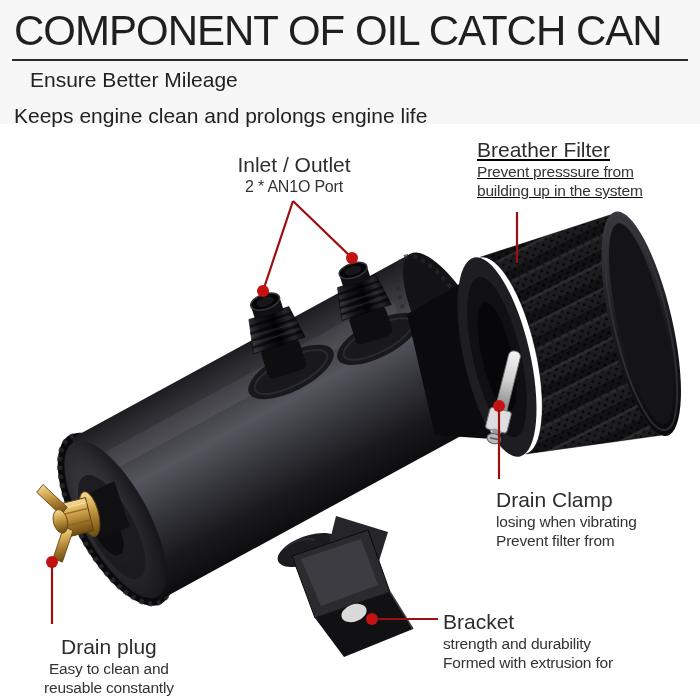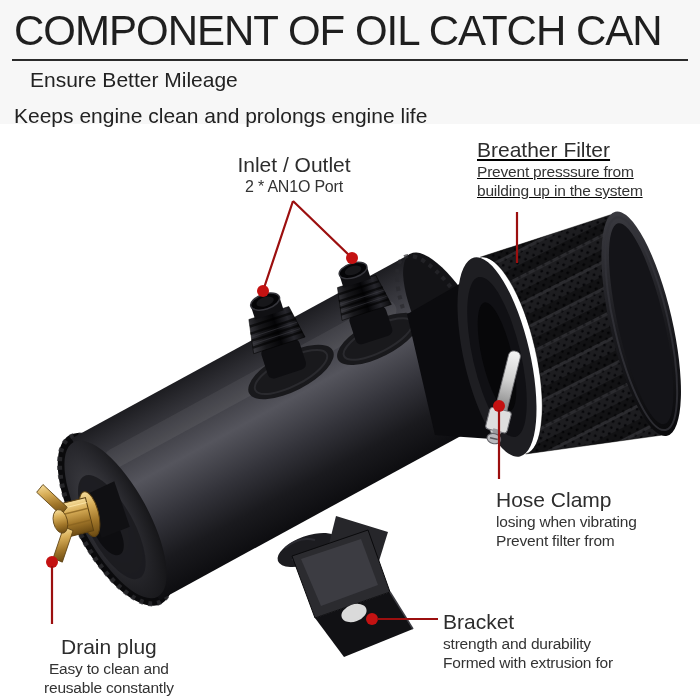--- a/index.html
+++ b/index.html
@@ -222,21 +222,21 @@
   <div class="co-desc">2 * AN1O Port</div>
 </div>
 
 <div class="callout co-breather">
   <div class="co-title">Breather Filter</div>
   <div class="co-desc">Prevent presssure from</div>
   <div class="co-desc">building up in the system</div>
 </div>
 
 <div class="callout co-hose">
-  <div class="co-title">Hose Clamp</div>
+  <div class="co-title">Drain Clamp</div>
   <div class="co-desc">losing when vibrating</div>
   <div class="co-desc">Prevent filter from</div>
 </div>
 
 <div class="callout co-bracket">
   <div class="co-title">Bracket</div>
   <div class="co-desc">strength and durability</div>
   <div class="co-desc">Formed with extrusion for</div>
 </div>
 

